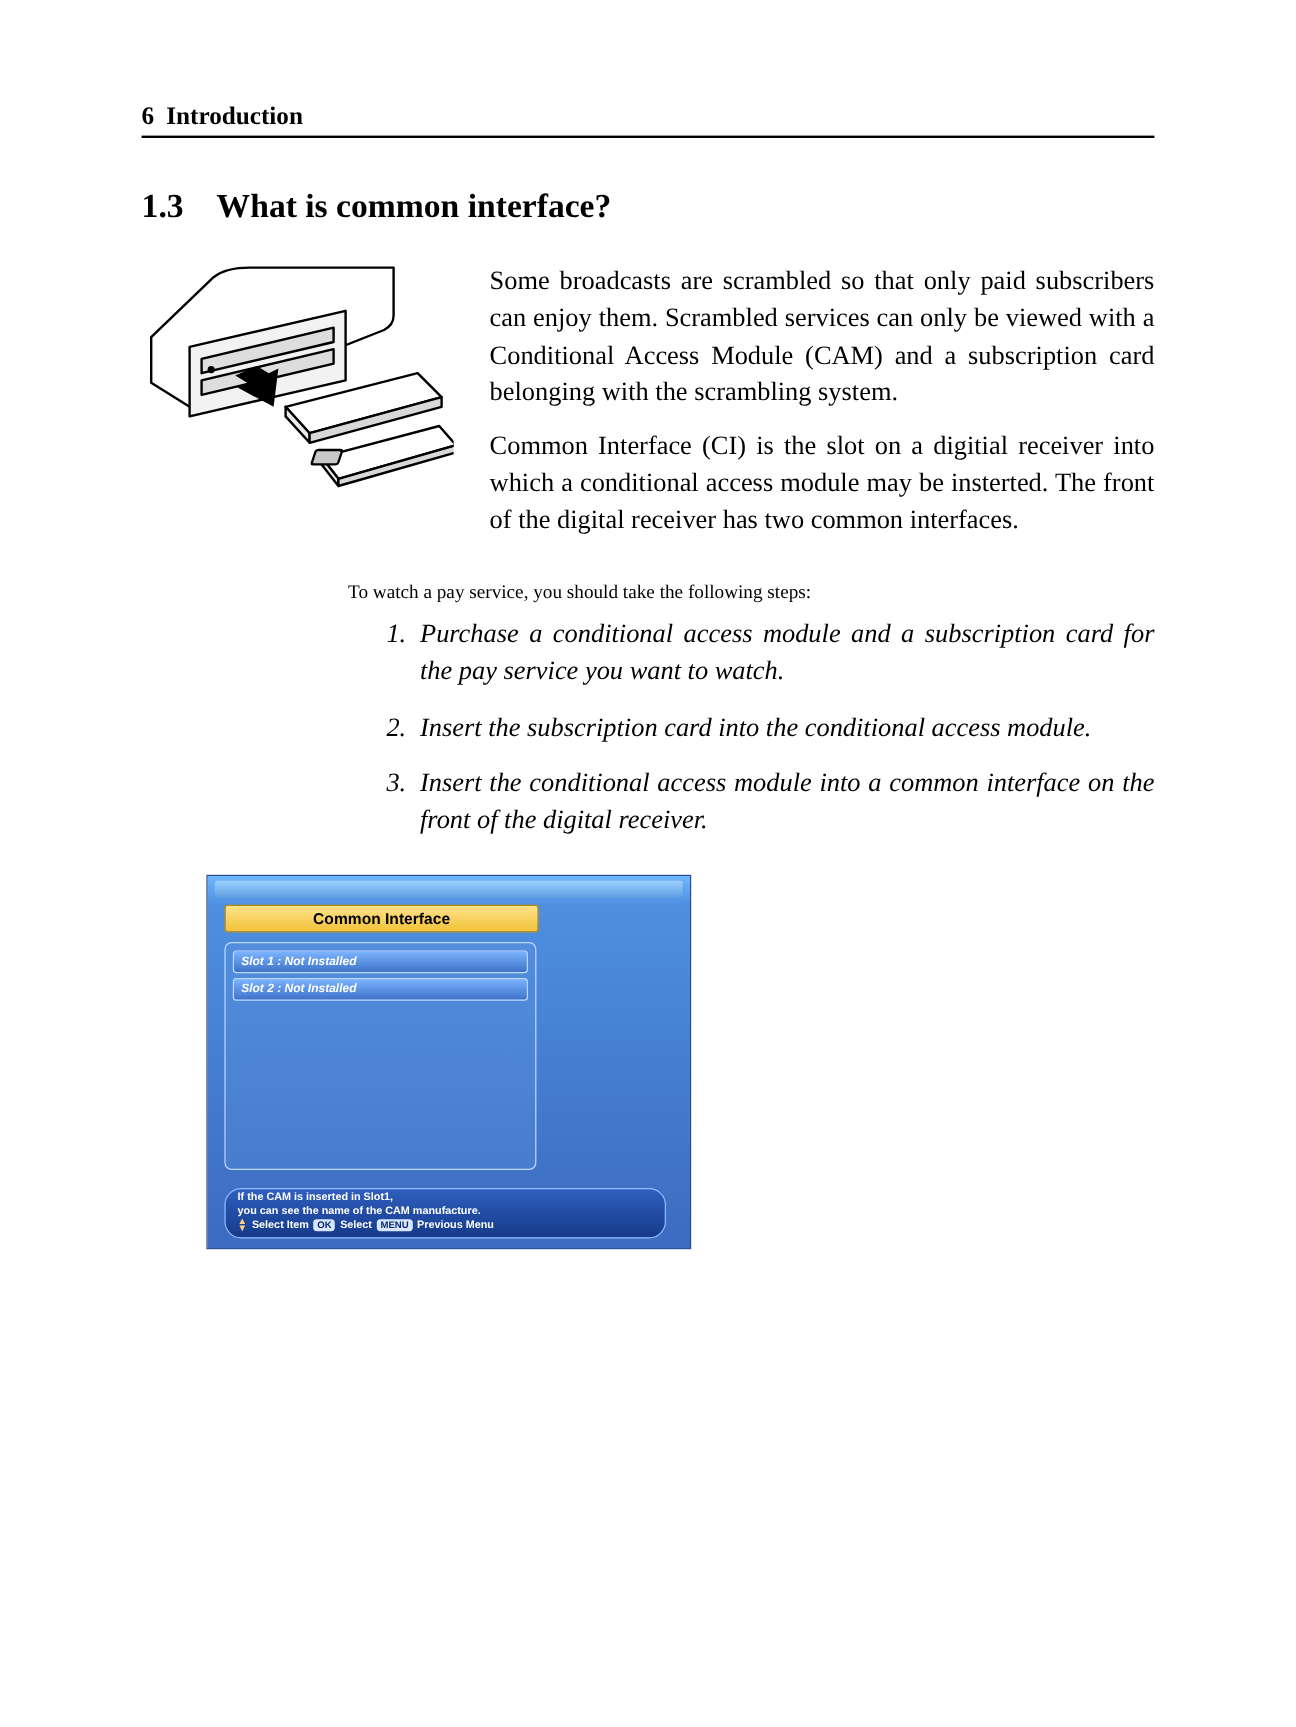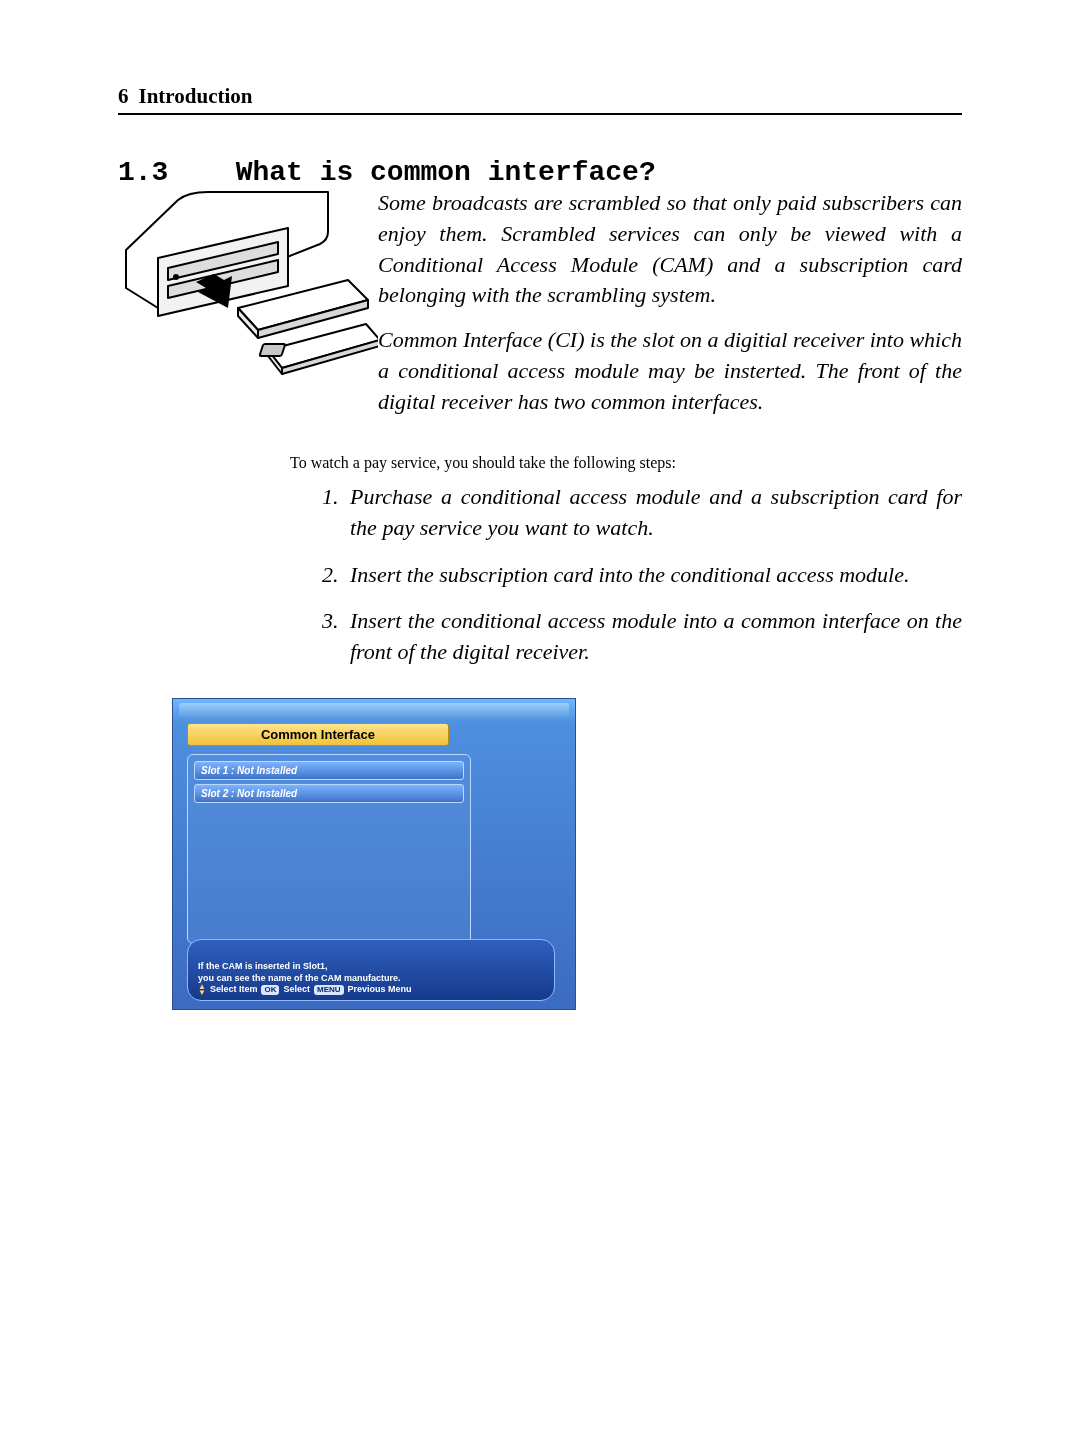--- a/index.html
+++ b/index.html
@@ -22,26 +22,26 @@
     gap: 10px;
     font-weight: 700;
     font-size: 21px;
     border-bottom: 2px solid #000;
     padding-bottom: 4px;
     margin-bottom: 42px;
   }
   .section-heading {
     font-weight: 700;
     font-size: 28px;
-    font-family: Liberation Mono, monospace;
+    margin-bottom: 30px;
   }
   .float-row {
     display: flex;
+    gap: 30px;
     margin-bottom: 20px;
-    font-style: italic;
   }
   .fig1 {
     width: 260px;
     flex: 0 0 260px;
   }
   .fig1 svg { width: 100%; height: auto; }
   .body-col {
     flex: 1;
     font-size: 22px;
     line-height: 1.4;
@@ -94,21 +94,21 @@
     padding: 3px 0;
     text-align: center;
     font-weight: 700;
     font-size: 13px;
     color: #000;
   }
   .ss-panel {
     border: 1px solid #bcd9ff;
     border-radius: 6px;
     background: rgba(100,150,220,0.25);
-    width: 284px;
+    width: 260px;
     height: 190px;
     margin-left: 8px;
     padding: 6px;
     box-sizing: border-box;
   }
   .ss-slot {
     background: linear-gradient(180deg,#7cb4ff,#3e72c8);
     border: 1px solid #bcd9ff;
     border-radius: 3px;
     color: #fff;
@@ -122,21 +122,21 @@
     position: absolute;
     left: 14px;
     right: 20px;
     bottom: 8px;
     background: linear-gradient(180deg,#2f5fbf,#163a8a);
     border: 1px solid #8fb9ff;
     border-radius: 14px;
     color: #fff;
     font-size: 9px;
     line-height: 1.25;
-    padding: 21px 10px 4px 10px;
+    padding: 1px 10px 4px 10px;
     font-weight: 700;
   }
   .ss-help-line2 {
     display: flex;
     align-items: center;
     gap: 4px;
     flex-wrap: wrap;
   }
   .ss-pill {
     display: inline-block;

